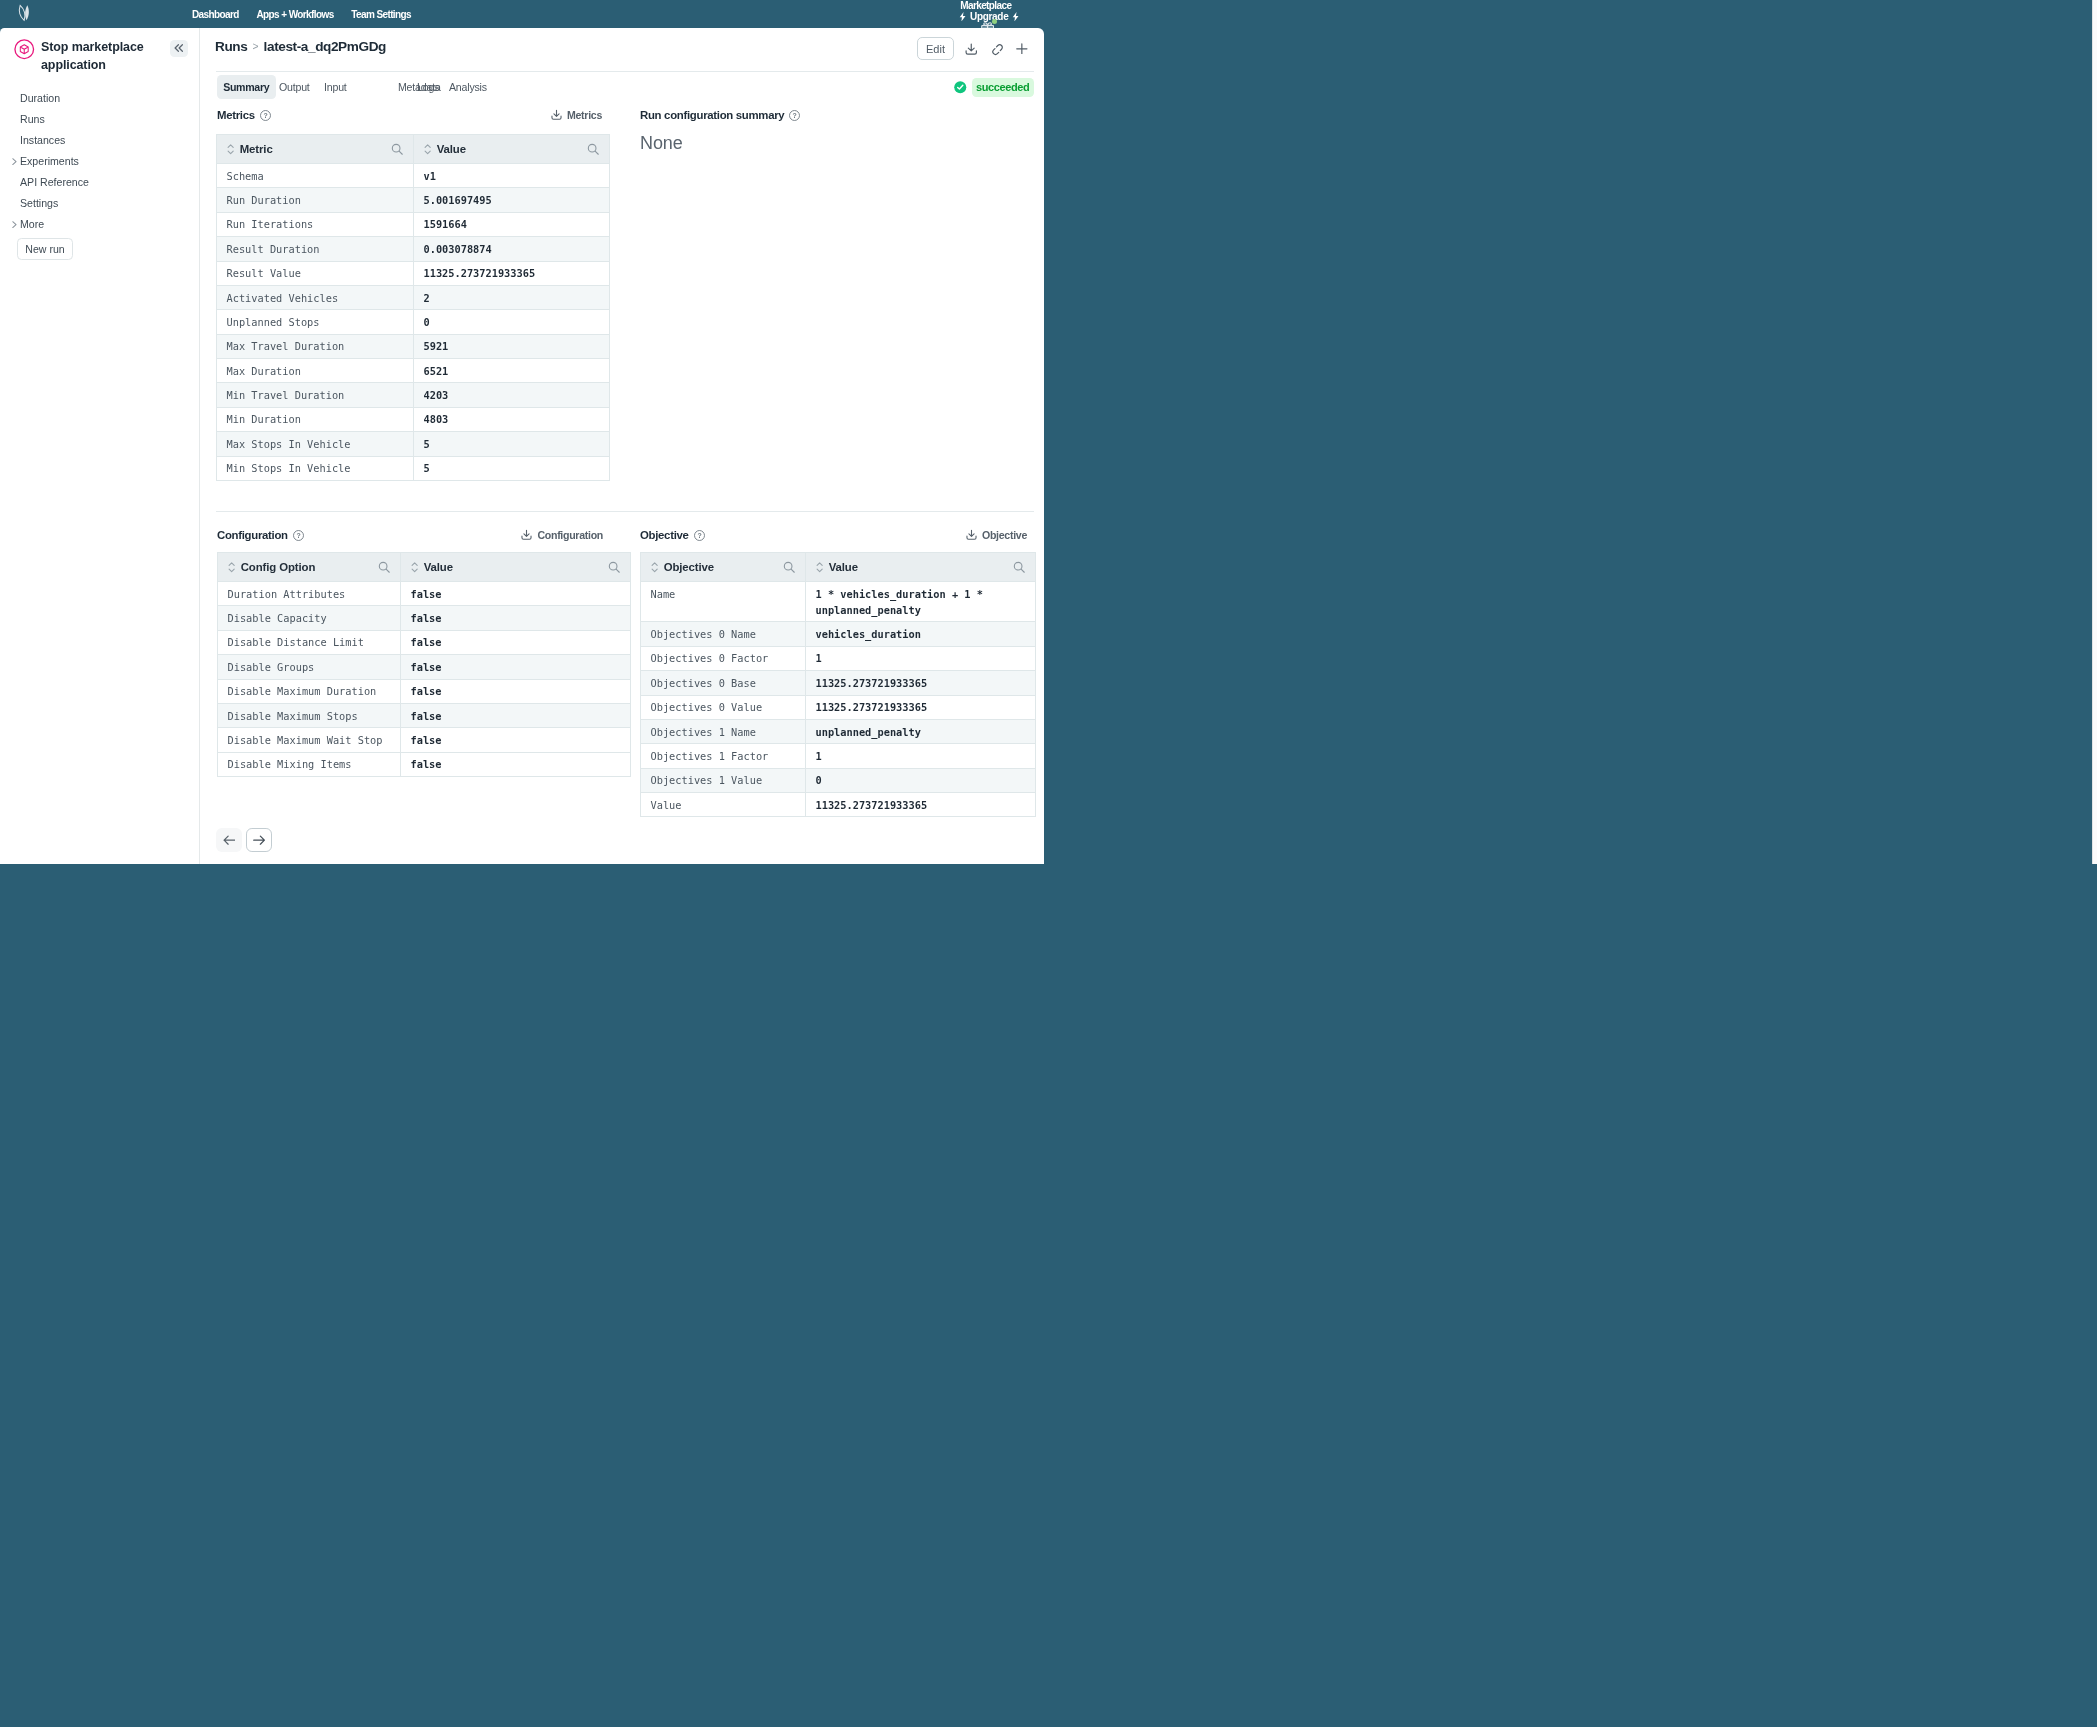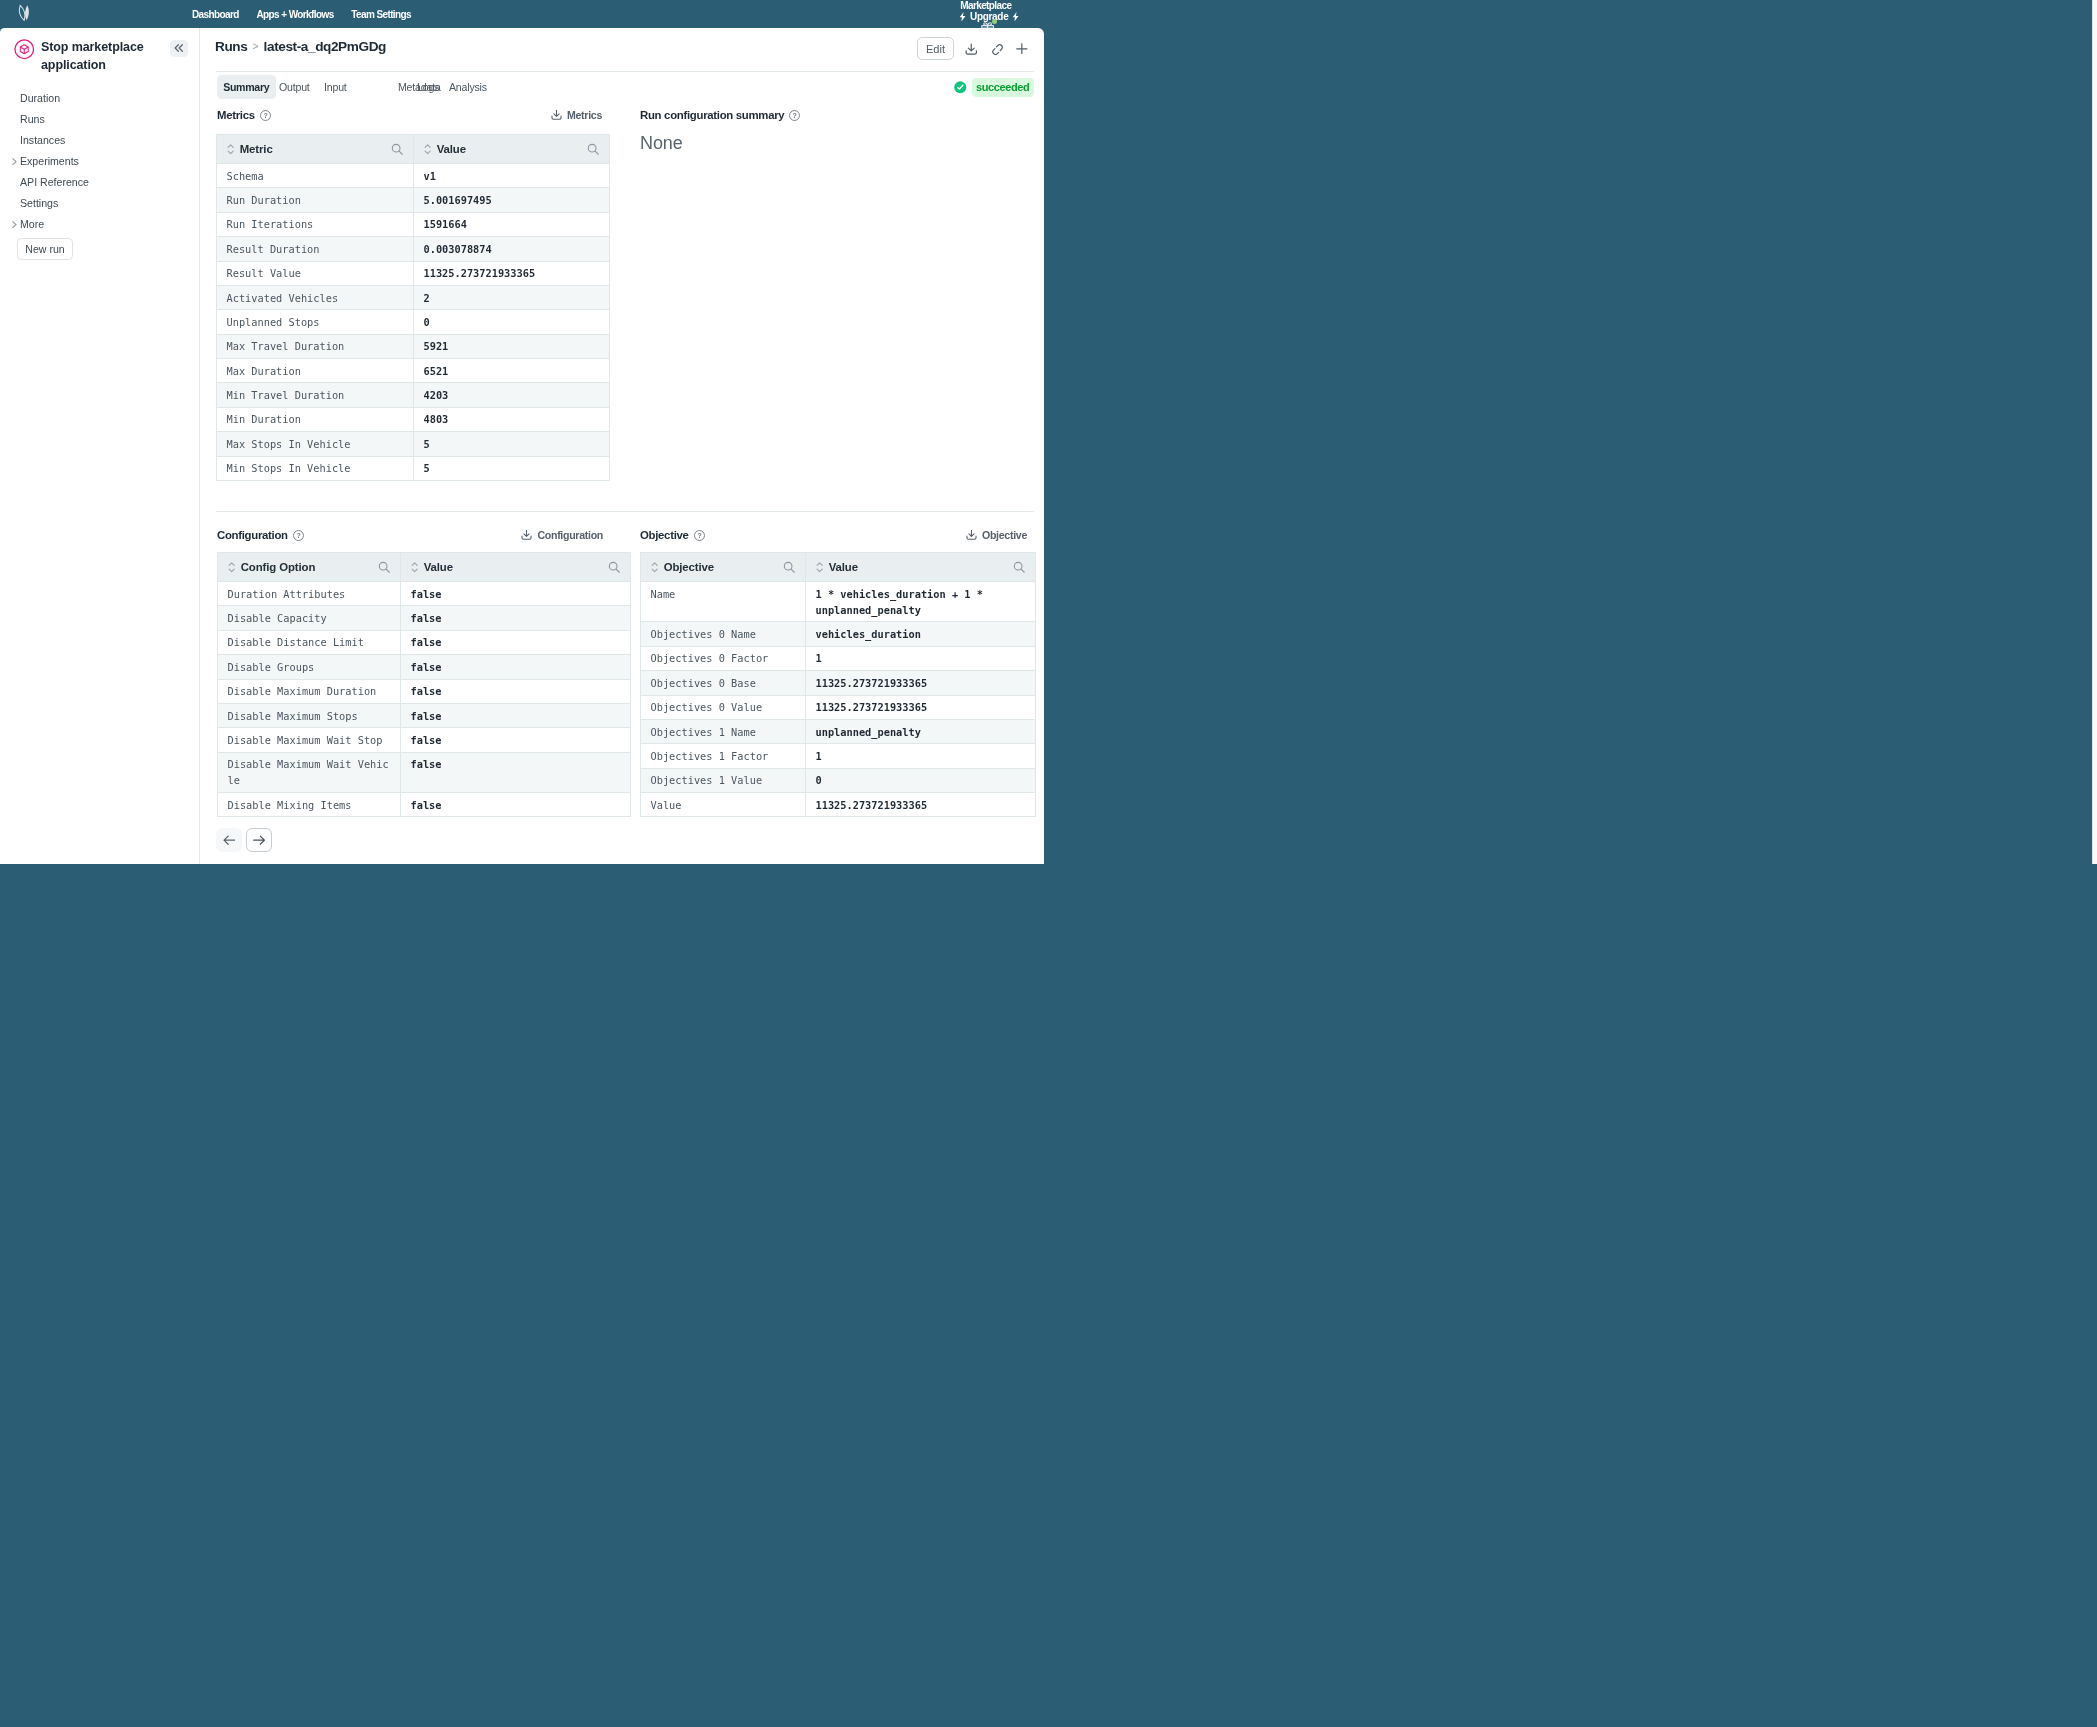--- a/index.html
+++ b/index.html
@@ -400,24 +400,20 @@
           <td class="v">false</td>
         </tr>
         <tr class="alt">
           <td class="k">Disable Maximum Stops</td>
           <td class="v">false</td>
         </tr>
         <tr>
           <td class="k">Disable Maximum Wait Stop</td>
           <td class="v">false</td>
         </tr>
-        <tr class="alt">
-          <td class="k">Disable Maximum Wait Vehicle</td>
-          <td class="v">false</td>
-        </tr>
         <tr>
           <td class="k">Disable Mixing Items</td>
           <td class="v">false</td>
         </tr>
       </tbody>
     </table>
 
   <div class="abs sec-head" id="objective-head" style="position:absolute;">
     <span class="sec-title">Objective</span>
     <svg class="help-icon" width="11" height="11" viewBox="0 0 15 15" fill="none">

